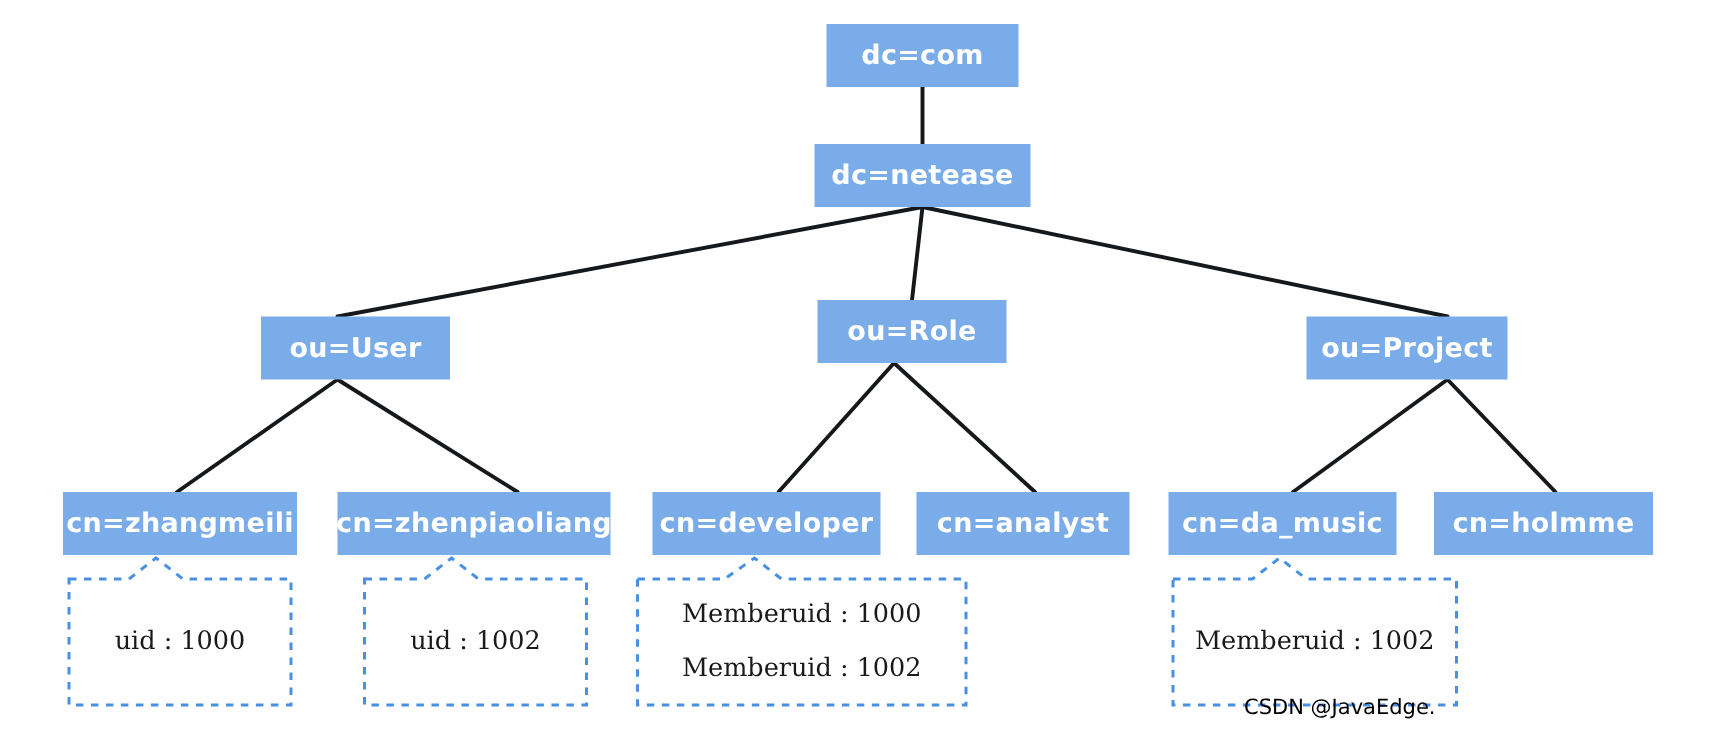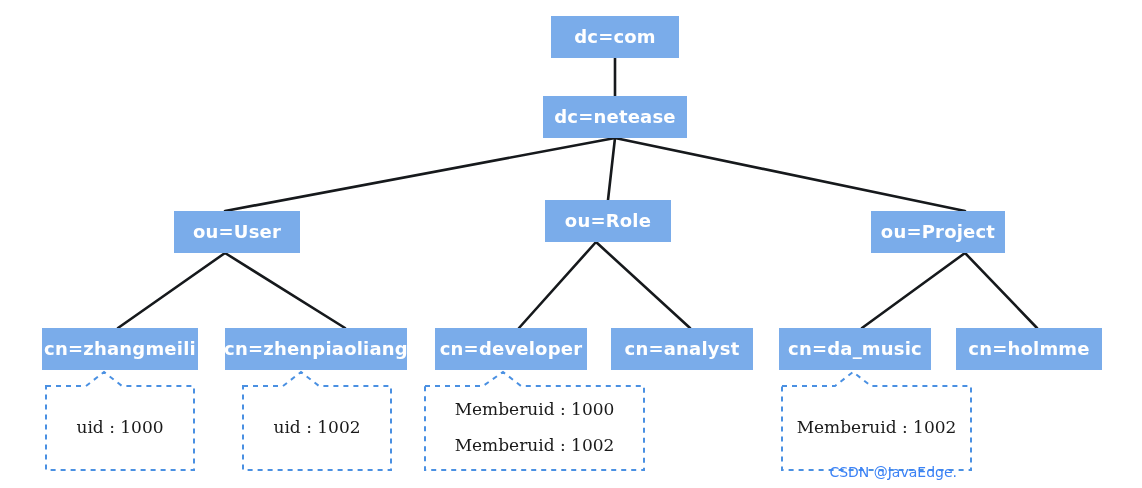--- a/index.html
+++ b/index.html
@@ -57,21 +57,21 @@
     fill: #1a1a1a;
     font-family: "DejaVu Serif", serif;
     font-size: 17px;
     text-anchor: middle;
     dominant-baseline: middle;
   }
   .watermark {
     position: absolute;
     right: 12px;
     bottom: 8px;
-    color: #3b82f6;
+    color: #000000;
     font-size: 14px;
     font-family: "DejaVu Sans", sans-serif;
     white-space: nowrap;
     user-select: none;
   }
 </style>
 </head>
 <body>
 
 <div id="diagram-root">

